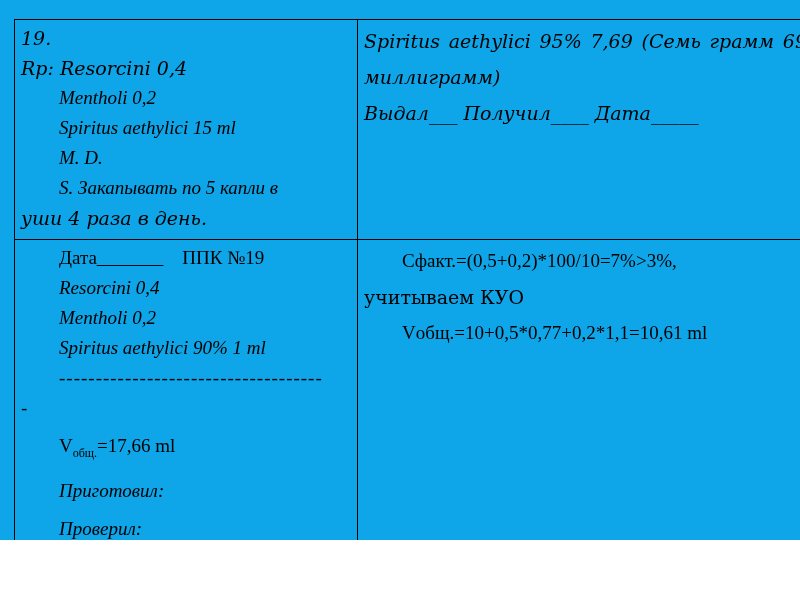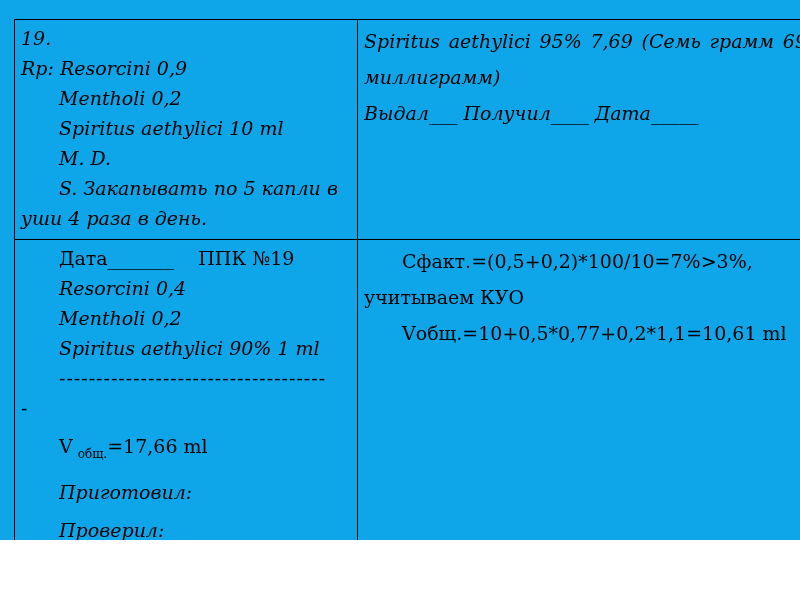--- a/index.html
+++ b/index.html
@@ -33,47 +33,46 @@
   }
   td.col-left  { width: 326px; }
   td.col-right { width: 443px; }
   tr.row-top td    { height: 216px; }
   tr.row-bottom td { height: 358px; }
 
   .ln   { line-height: 30px; white-space: nowrap; }
   .ln36 { line-height: 36px; }
   .italic  { font-style: italic; }
   .upright { font-style: normal; }
-  .ind  { padding-left: 38px; }
+  .ind  { padding-left: 38px; font-family: Liberation Serif, serif; }
   .just {
     text-align: justify;
     text-align-last: justify;
     white-space: normal;
   }
   .pre { white-space: pre-wrap; }
   .gap { margin-top: 8px; }
   .dashline { letter-spacing: 1px; }
   .sub {
     font-size: 12px;
     vertical-align: -5px;
-    margin-left: 5px;
   }
 </style>
 </head>
 <body>
 
 <div class="page">
   <table class="rx-table">
     <tbody>
         <tr class="row-top">
       <td class="col-left">
         <div class="ln italic">19.</div>
-        <div class="ln italic">Rp: Resorcini 0,9</div>
+        <div class="ln italic">Rp: Resorcini 0,4</div>
         <div class="ln italic ind">Mentholi 0,2</div>
-        <div class="ln italic ind">Spiritus aethylici 10 ml</div>
+        <div class="ln italic ind">Spiritus aethylici 15 ml</div>
         <div class="ln italic ind">M. D.</div>
         <div class="ln italic ind">S. Закапывать по 5 капли в</div>
         <div class="ln italic">уши 4 раза в день.</div>
       </td>
       <td class="col-right">
         <div class="ln36 italic just">Spiritus aethylici 95% 7,69 (Семь грамм 69</div>
         <div class="ln36 italic">миллиграмм)</div>
         <div class="ln36 italic">Выдал___ Получил____ Дата_____</div>
       </td>
     </tr>

